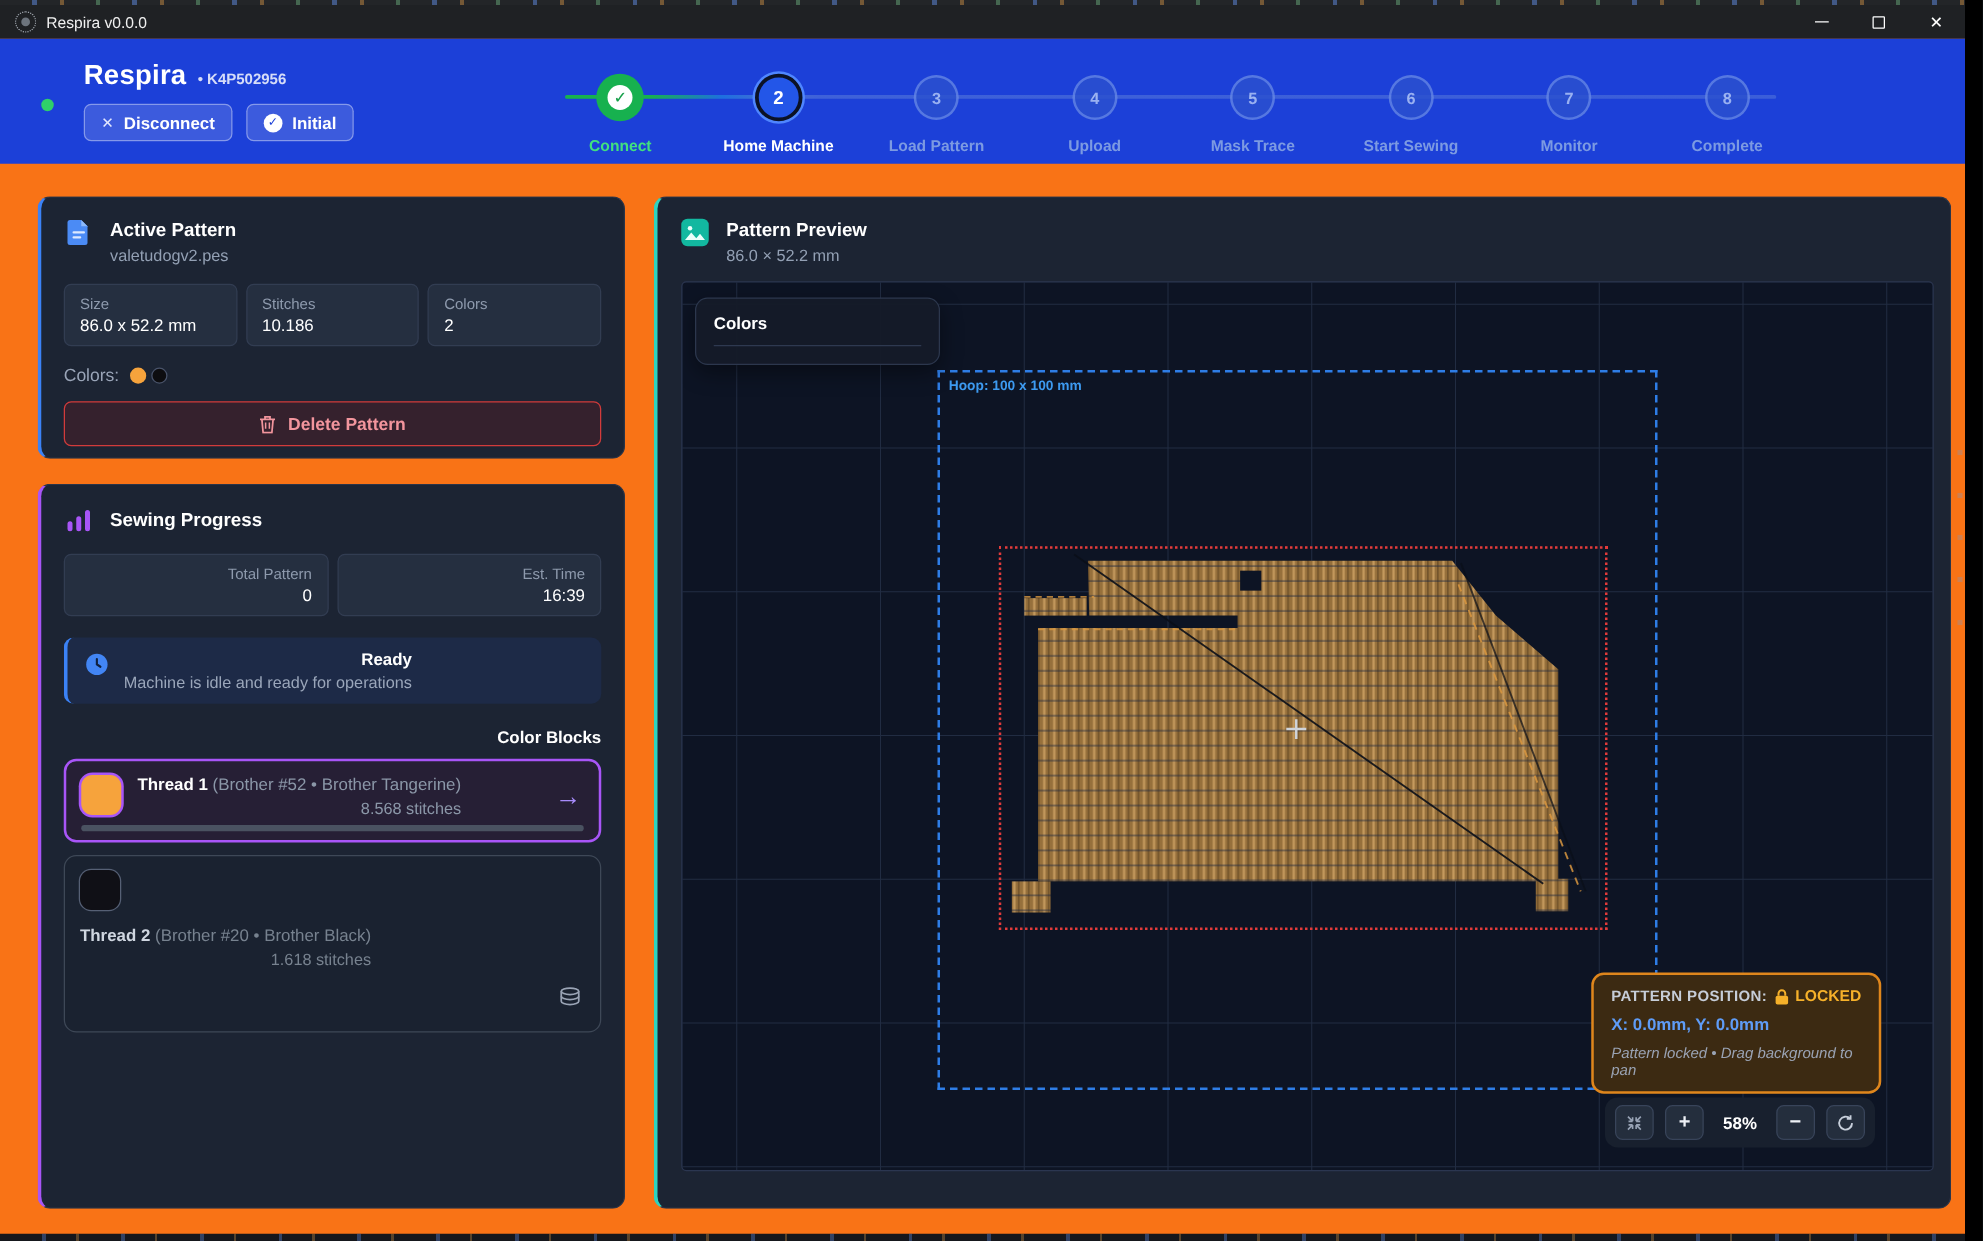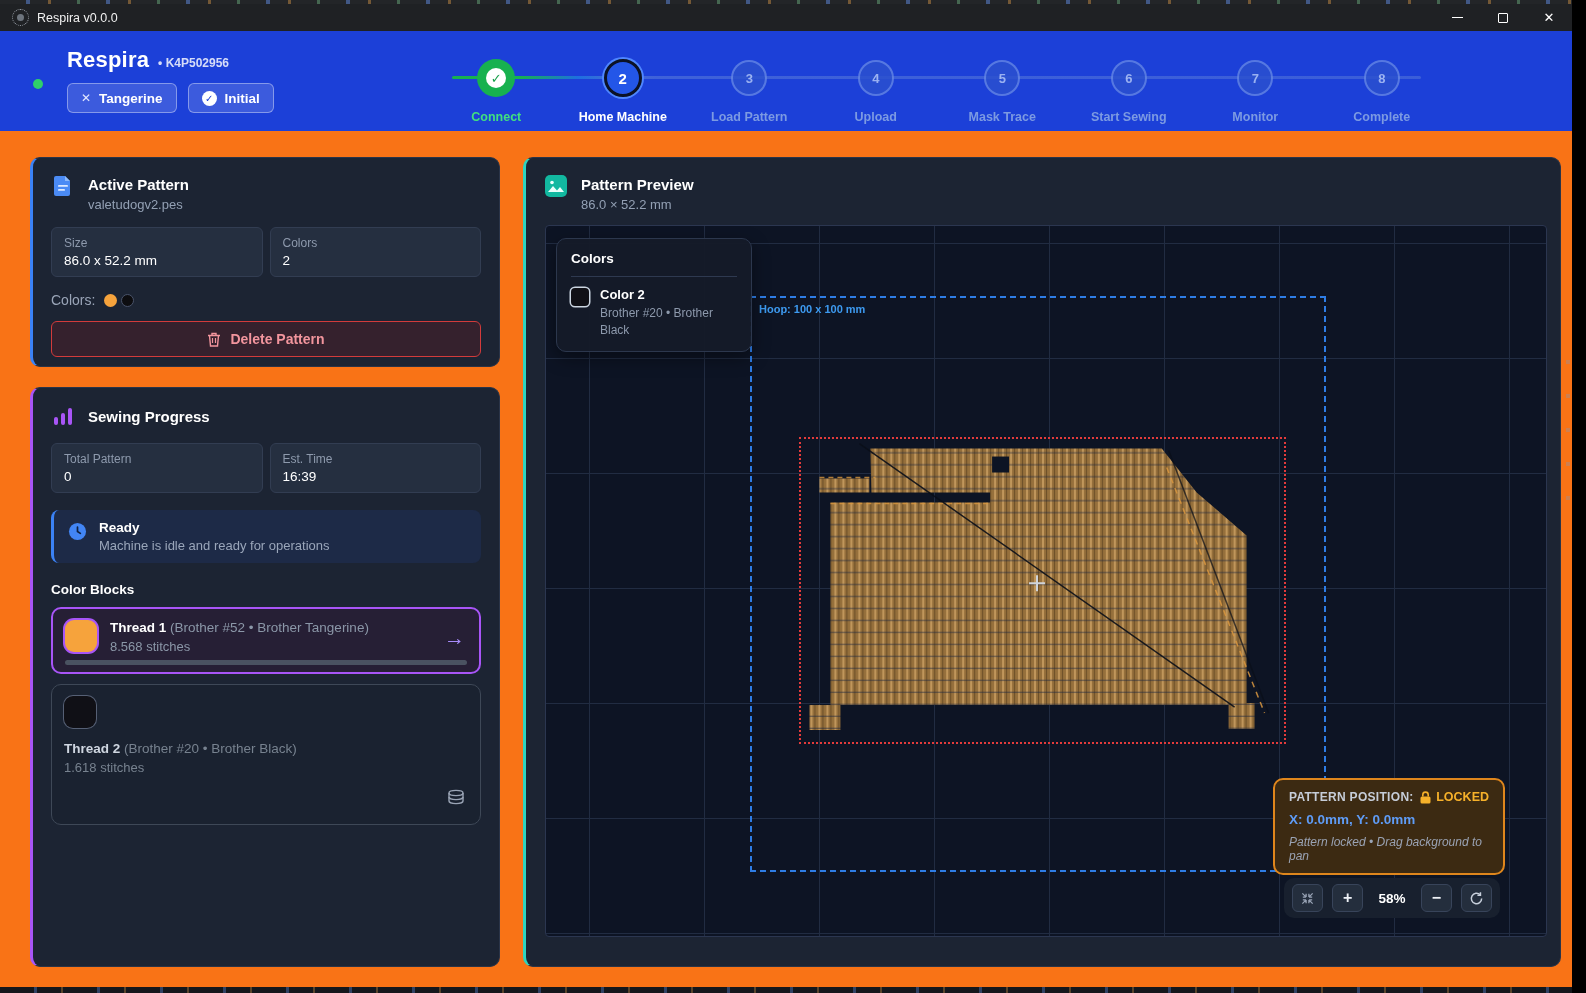--- a/index.html
+++ b/index.html
@@ -53,21 +53,21 @@
   .step.todo .circle{width:36px;height:36px;background:#2b51cf;border:2px solid rgba(150,180,245,.55);
     color:#b9cdf8;font-size:13px;font-weight:bold;opacity:.8;}
   .slabel{margin-top:9px;font-size:12.5px;font-weight:bold;}
   .step.done .slabel{color:#41e07f;}
   .step.active .slabel{color:#fff;}
   .step.todo .slabel{color:#7c9ae2;}
 
   
   .card{position:absolute;background:#1c2433;border:1px solid #2a3448;border-left-width:3px;border-radius:10px;padding:16px 18px;}
   .card.ap{left:30px;top:157px;width:470px;height:210px;border-left-color:#3b82f6;}
-  .card.sw{left:30px;top:387px;width:470px;height:580px;border-left-color:#a855f7;}
+  .card.sw{left:30px;top:387px;width:470px;height:580px;border-left-color:#a855f7;text-align:right;}
   .card.pv{left:523px;top:157px;width:1038px;height:810px;border-left-color:#2dd4bf;}
   .chead{display:flex;gap:13px;align-items:flex-start;}
   .chead .ttl{font-size:15px;font-weight:bold;color:#fff;padding-top:2px;}
   .chead .sub{font-size:13px;color:#93a0b4;margin-top:4px;}
   .cicon{width:24px;height:24px;flex:none;}
 
   .statrow{display:flex;gap:7px;margin-top:15px;}
   .stat{flex:1;background:#252f40;border:1px solid #323d52;border-radius:6px;padding:8px 12px;}
   .stat .lbl{font-size:12px;color:#8e9aad;}
   .stat .val{font-size:13.5px;font-weight:normal;color:#fff;margin-top:3px;}
@@ -160,21 +160,21 @@
 
   <div class="header">
     <span class="conn-dot"></span>
     <div class="brand">
       <span class="name">Respira</span>
       <span class="serial">• K4P502956</span>
     </div>
     <div class="hbtns">
       <div class="hbtn">
         <span class="x">✕</span>
-        <span>Tangerine</span>
+        <span>Disconnect</span>
       </div>
       <div class="hbtn">
         <span class="init-ico">✓</span>
         <span>Initial</span>
       </div>
     </div>
 
     <div class="stepper">
       <div class="track"></div>
       <div class="step done">
@@ -240,20 +240,24 @@
       </svg>
       <div>
         <div class="ttl">Active Pattern</div>
         <div class="sub">valetudogv2.pes</div>
       </div>
     </div>
     <div class="statrow">
       <div class="stat">
         <div class="lbl">Size</div>
         <div class="val">86.0 x 52.2 mm</div>
+      </div>
+      <div class="stat">
+        <div class="lbl">Stitches</div>
+        <div class="val">10.186</div>
       </div>
       <div class="stat">
         <div class="lbl">Colors</div>
         <div class="val">2</div>
       </div>
     </div>
     <div class="colorsrow">
       <span>Colors:</span>
       <span class="dots">
         <span class="dot13" style="background-color: rgb(246, 163, 60);"></span>
@@ -368,27 +372,20 @@
         <g>
           <path d="M484 358 H500 M492 350 V366" stroke="#cfd3da" stroke-width="2"></path>
         </g>
       </svg>
 
       <div class="redrect"></div>
 
       <div class="colpanel">
         <div class="pt">Colors</div>
         <hr>
-        <div class="colitem">
-          <span class="sw18 dark" style="background-color: rgb(16, 16, 22);"></span>
-          <div>
-            <div class="cn">Color 2</div>
-            <div class="cd">Brother #20 • Brother Black</div>
-          </div>
-        </div>
       </div>
 
       <div class="posbox">
         <div class="posrow1">
           <span class="poslbl">PATTERN POSITION:</span>
           <span class="locked">
             <svg width="11" height="13" viewBox="0 0 11 13">
               <rect x="0.5" y="5.5" width="10" height="7" rx="1.5" fill="#f6b12a"></rect>
               <path d="M2.8 5.5V3.8a2.7 2.7 0 0 1 5.4 0v1.7" fill="none" stroke="#f6b12a" stroke-width="1.6"></path>
             </svg>

